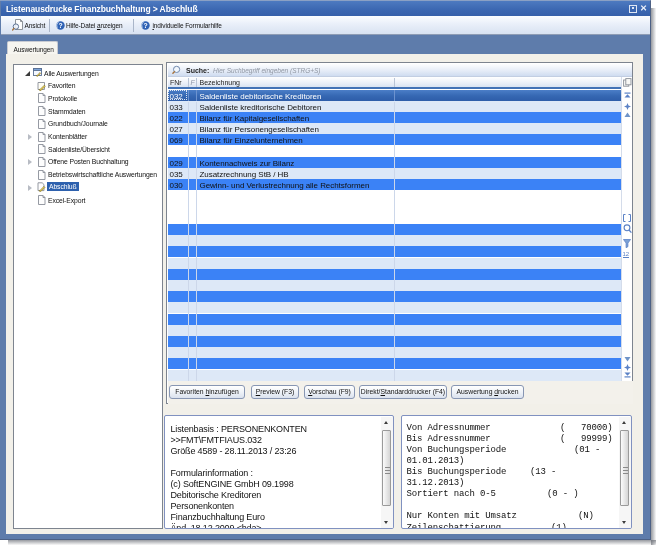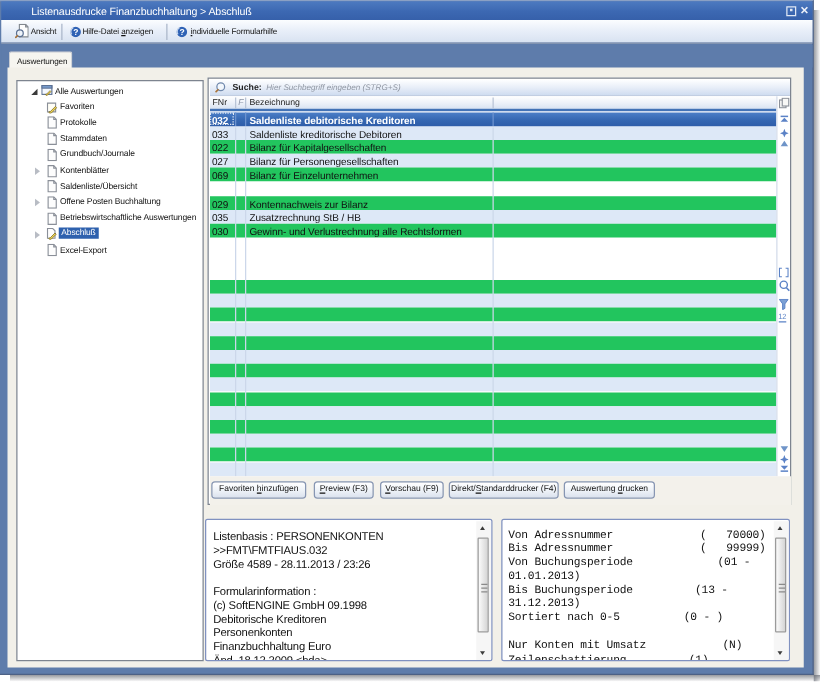--- a/index.html
+++ b/index.html
@@ -6,21 +6,21 @@
 html,body { width:659px; height:548px; background:#fff; overflow:hidden; }
 body { font-family:"Liberation Sans", sans-serif; position:relative; }
 u { text-decoration:underline; }
 #win { position:absolute; left:0; top:0; width:651px; height:540px; background:#5e7cab; border-top:1px solid #8aa0c4; border-right:1px solid #4d6185; border-bottom:1px solid #4d6185; }
 #shadow-r { position:absolute; left:651px; top:8px; width:5px; height:537px;
   background:linear-gradient(to right,rgba(95,99,108,0.65),rgba(140,140,140,0.05)); }
 #shadow-b { position:absolute; left:8px; top:540px; width:648px; height:5px;
   background:linear-gradient(to bottom,rgba(95,99,108,0.65),rgba(140,140,140,0.05)); }
 #titlebar { position:absolute; left:1px; top:1px; width:649px; height:15px;
   background:linear-gradient(to bottom,#4d7ac0 0%,#3c68b2 55%,#3660aa 100%); }
-#titlebar .txt { position:absolute; left:24px; top:3px; font-size:8.5px; font-weight:normal; color:#fff; letter-spacing:-0.1px; }
+#titlebar .txt { position:absolute; left:5px; top:3px; font-size:8.5px; font-weight:bold; color:#fff; letter-spacing:-0.1px; }
 #ic-rest { position:absolute; left:629px; top:4.5px; width:8px; height:8px; border:1.4px solid #dfe7f4; }
 #ic-rest i { position:absolute; left:1.5px; top:1.5px; width:2px; height:2px; background:#dfe7f4; }
 #ic-close { position:absolute; left:639px; top:3px; width:9px; height:10px; color:#eef2fa; font-size:8.5px; font-weight:bold; text-align:center; line-height:10px; }
 #toolbar { position:absolute; left:1px; top:16px; width:649px; height:19px;
   background:linear-gradient(to bottom,#fbfdff 0%,#e9eff9 45%,#d8e2f1 100%);
   border-bottom:1px solid #8e9cb4; }
 #toolbar .lbl { position:absolute; top:6px; font-size:6.5px; letter-spacing:-0.1px; color:#111; }
 #toolbar .sep { position:absolute; top:3px; width:1px; height:13px; background:#aab6c9; }
 #tabband { position:absolute; left:1px; top:36px; width:649px; height:18px; background:#5e7cab; }
 #tab1 { position:absolute; left:6px; top:5px; width:51px; height:14px;
@@ -42,22 +42,22 @@
 #ghead { position:absolute; left:1px; top:14px; width:464px; height:12px;
   background:linear-gradient(to bottom,#ffffff 0%,#eef2f9 50%,#d9e3f2 100%);
   border-bottom:2px solid #4272b6; }
 #ghead .h { position:absolute; top:2px; font-size:7px; color:#222; }
 .hsep { position:absolute; top:1px; width:1px; height:9px; background:#b9c4d6; }
 #rows { position:absolute; left:1px; top:26.5px; width:464px; height:291.5px; }
 .r { position:absolute; left:0; width:454px; height:11.2px; font-size:8px; letter-spacing:-0.05px; color:#111; }
 .r .n { position:absolute; left:1.5px; top:2px; }
 .r .t { position:absolute; left:31.5px; top:2px; white-space:nowrap; }
 .odd { background:#dde8f7; }
-.even { background:#22c55e; }
-.rsel { background:linear-gradient(to bottom,#4b7ec7 0%,#3567b2 55%,#2e5da9 100%); color:#fff;font-weight:bold; }
+.even { background:#3b82f6; }
+.rsel { background:linear-gradient(to bottom,#4b7ec7 0%,#3567b2 55%,#2e5da9 100%); color:#fff; }
 .vline { position:absolute; width:1px; background:#ccd7ea; }
 #iconcol { position:absolute; left:453.5px; top:14px; width:11.5px; height:304px; background:#fff; border-left:1px solid #d4dcea; }
 #btnstrip { position:absolute; left:1px; top:318px; width:465px; height:23px; background:#f3f1eb; }
 .btn { position:absolute; top:4px; height:14px; font-size:6.8px; color:#111; text-align:center; white-space:nowrap;
   background:linear-gradient(to bottom,#ffffff 0%,#eff3f8 50%,#dbe2ee 100%);
   border:1px solid #8796b3; border-radius:3px; padding-top:2px; }
 .info { position:absolute; top:415px; height:114px; background:#fff; border:1px solid #8091c0; border-radius:2px; overflow:hidden; }
 #info1 { left:164px; width:230px; }
 #info2 { left:401px; width:231px;font-family:Liberation Mono, monospace; }
 .iline { position:absolute; font-size:9px; letter-spacing:-0.15px; color:#111; white-space:pre; }
@@ -383,21 +383,21 @@
 </div>
 <div class="info" id="info2">
 <div class="iline" style="left:4.5px; top:7.0px;">Von Adressnummer</div>
 <div class="iline" style="left:158px; top:7.0px;">(   70000)</div>
 <div class="iline" style="left:4.5px; top:18.1px;">Bis Adressnummer</div>
 <div class="iline" style="left:158px; top:18.1px;">(   99999)</div>
 <div class="iline" style="left:4.5px; top:29.1px;">Von Buchungsperiode</div>
 <div class="iline" style="left:172px; top:29.1px;">(01 -</div>
 <div class="iline" style="left:4.5px; top:40.2px;">01.01.2013)</div>
 <div class="iline" style="left:4.5px; top:51.2px;">Bis Buchungsperiode</div>
-<div class="iline" style="left:154px; top:51.2px;">(13 -</div>
+<div class="iline" style="left:128px; top:51.2px;">(13 -</div>
 <div class="iline" style="left:4.5px; top:62.2px;">31.12.2013)</div>
 <div class="iline" style="left:4.5px; top:73.3px;">Sortiert nach 0-5</div>
 <div class="iline" style="left:145px; top:73.3px;">(0 - )</div>
 <div class="iline" style="left:4.5px; top:84.4px;"></div>
 <div class="iline" style="left:4.5px; top:95.4px;">Nur Konten mit Umsatz</div>
 <div class="iline" style="left:176px; top:95.4px;">(N)</div>
 <div class="iline" style="left:4.5px; top:106.5px;">Zeilenschattierung</div>
 <div class="iline" style="left:149px; top:106.5px;">(1)</div>
 <div class="sbtrack" style="left:217px; top:1px; height:112px;">
 <div class="tri-u" style="left:3px; top:4px;"></div>

